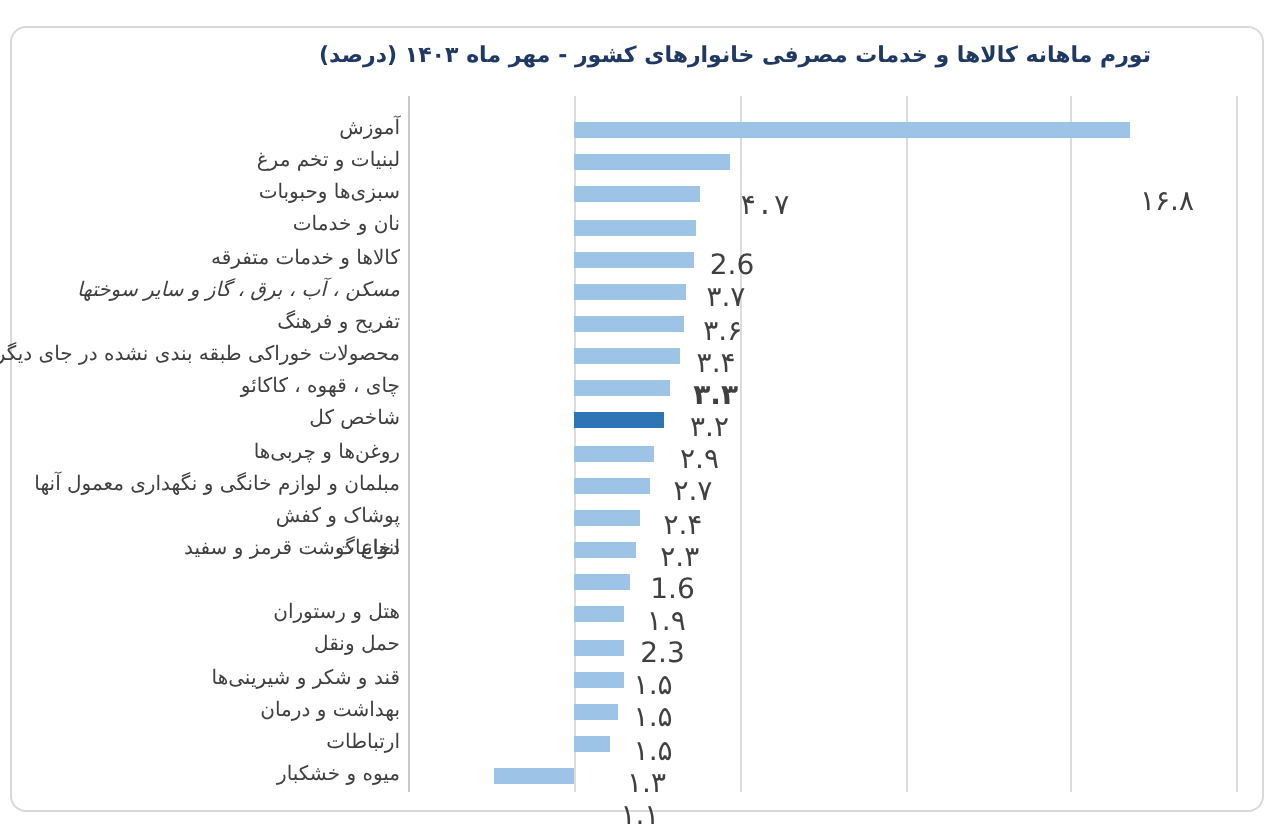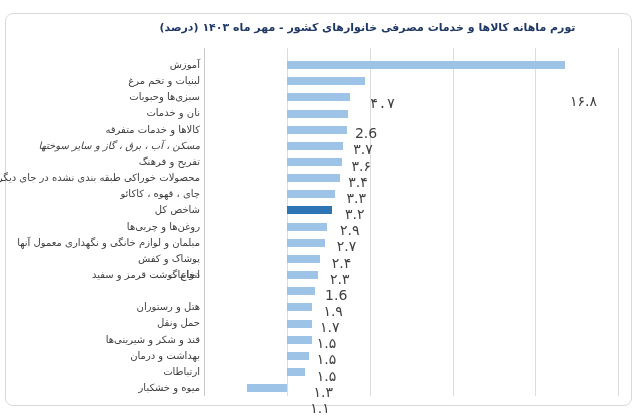--- a/index.html
+++ b/index.html
@@ -90,21 +90,21 @@
       <div class="bar" style="top: 109.5px; width: 61.2px; left: 287px;"></div>
       <div class="val-label" style="top: 105.4px; left: 353.2px;">۳.۷</div>
       <div class="cat-label" style="top: 121.6px;">کالاها و خدمات متفرقه</div>
       <div class="bar" style="top: 125.7px; width: 59.6px; left: 287px;"></div>
       <div class="val-label" style="top: 121.6px; left: 351.6px;">۳.۶</div>
       <div class="cat-label" style="top: 137.8px; font-style: italic;">مسکن ، آب ، برق ، گاز و سایر سوختها</div>
       <div class="bar" style="top: 141.8px; width: 56.3px; left: 287px;"></div>
       <div class="val-label" style="top: 137.8px; left: 348.3px;">۳.۴</div>
       <div class="cat-label" style="top: 153.9px;">تفریح و فرهنگ</div>
       <div class="bar" style="top: 158px; width: 54.6px; left: 287px;"></div>
-      <div class="val-label" style="top: 153.9px; left: 346.6px;">۳.۳</div>
+      <div class="val-label" style="top: 153.9px; left: 346.6px; font-weight: bold;">۳.۳</div>
       <div class="cat-label" style="top: 170px;">محصولات خوراکی طبقه بندی نشده در جای دیگر</div>
       <div class="bar" style="top: 174.1px; width: 53px; left: 287px;"></div>
       <div class="val-label" style="top: 170px; left: 345px;">۳.۲</div>
       <div class="cat-label" style="top: 186.2px;">چای ، قهوه ، کاکائو</div>
       <div class="bar" style="top: 190.3px; width: 48px; left: 287px;"></div>
       <div class="val-label" style="top: 186.2px; left: 340px;">۲.۹</div>
       <div class="cat-label" style="top: 202.3px;">شاخص کل</div>
       <div class="bar highlight" style="top: 206.4px; width: 44.7px; left: 287px;"></div>
       <div class="val-label" style="top: 202.3px; left: 336.7px;">۲.۷</div>
       <div class="cat-label" style="top: 218.5px;">روغن‌ها و چربی‌ها</div>
@@ -114,21 +114,21 @@
       <div class="bar" style="top: 238.7px; width: 38.1px; left: 287px;"></div>
       <div class="val-label" style="top: 234.6px; left: 330.1px;">۲.۳</div>
       <div class="cat-label" style="top: 250.8px;">پوشاک و کفش</div>
       <div class="bar" style="top: 254.9px; width: 33.1px; left: 287px;"></div>
       <div class="val-label" style="top: 250.8px; left: 325.1px;">1.6</div>
       <div class="cat-label" style="top: 266.9px;">دخانیات</div>
       <div class="bar" style="top: 271px; width: 31.4px; left: 287px;"></div>
       <div class="val-label" style="top: 266.9px; left: 323.4px; text-align: center;">۱.۹</div>
       <div class="cat-label" style="top: 267px; text-align: right;">انواع گوشت قرمز و سفید</div>
       <div class="bar" style="top: 287.2px; width: 28.1px; left: 287px;"></div>
-      <div class="val-label" style="top: 283.1px; left: 320.1px;">۱.۷</div>
+      <div class="val-label" style="top: 283.1px; left: 320.1px;">2.3</div>
       <div class="cat-label" style="top: 299.3px;">هتل و رستوران</div>
       <div class="bar" style="top: 303.3px; width: 24.8px; left: 287px;"></div>
       <div class="val-label" style="top: 299.3px; left: 316.8px;">۱.۵</div>
       <div class="cat-label" style="top: 315.4px;">حمل ونقل</div>
       <div class="bar" style="top: 319.5px; width: 24.8px; left: 287px;"></div>
       <div class="val-label" style="top: 315.4px; left: 316.8px;">۱.۵</div>
       <div class="cat-label" style="top: 331.5px;">قند و شکر و شیرینی‌ها</div>
       <div class="bar" style="top: 335.6px; width: 24.8px; left: 287px;"></div>
       <div class="val-label" style="top: 331.5px; left: 316.8px;">۱.۵</div>
       <div class="cat-label" style="top: 347.7px;">بهداشت و درمان</div>

